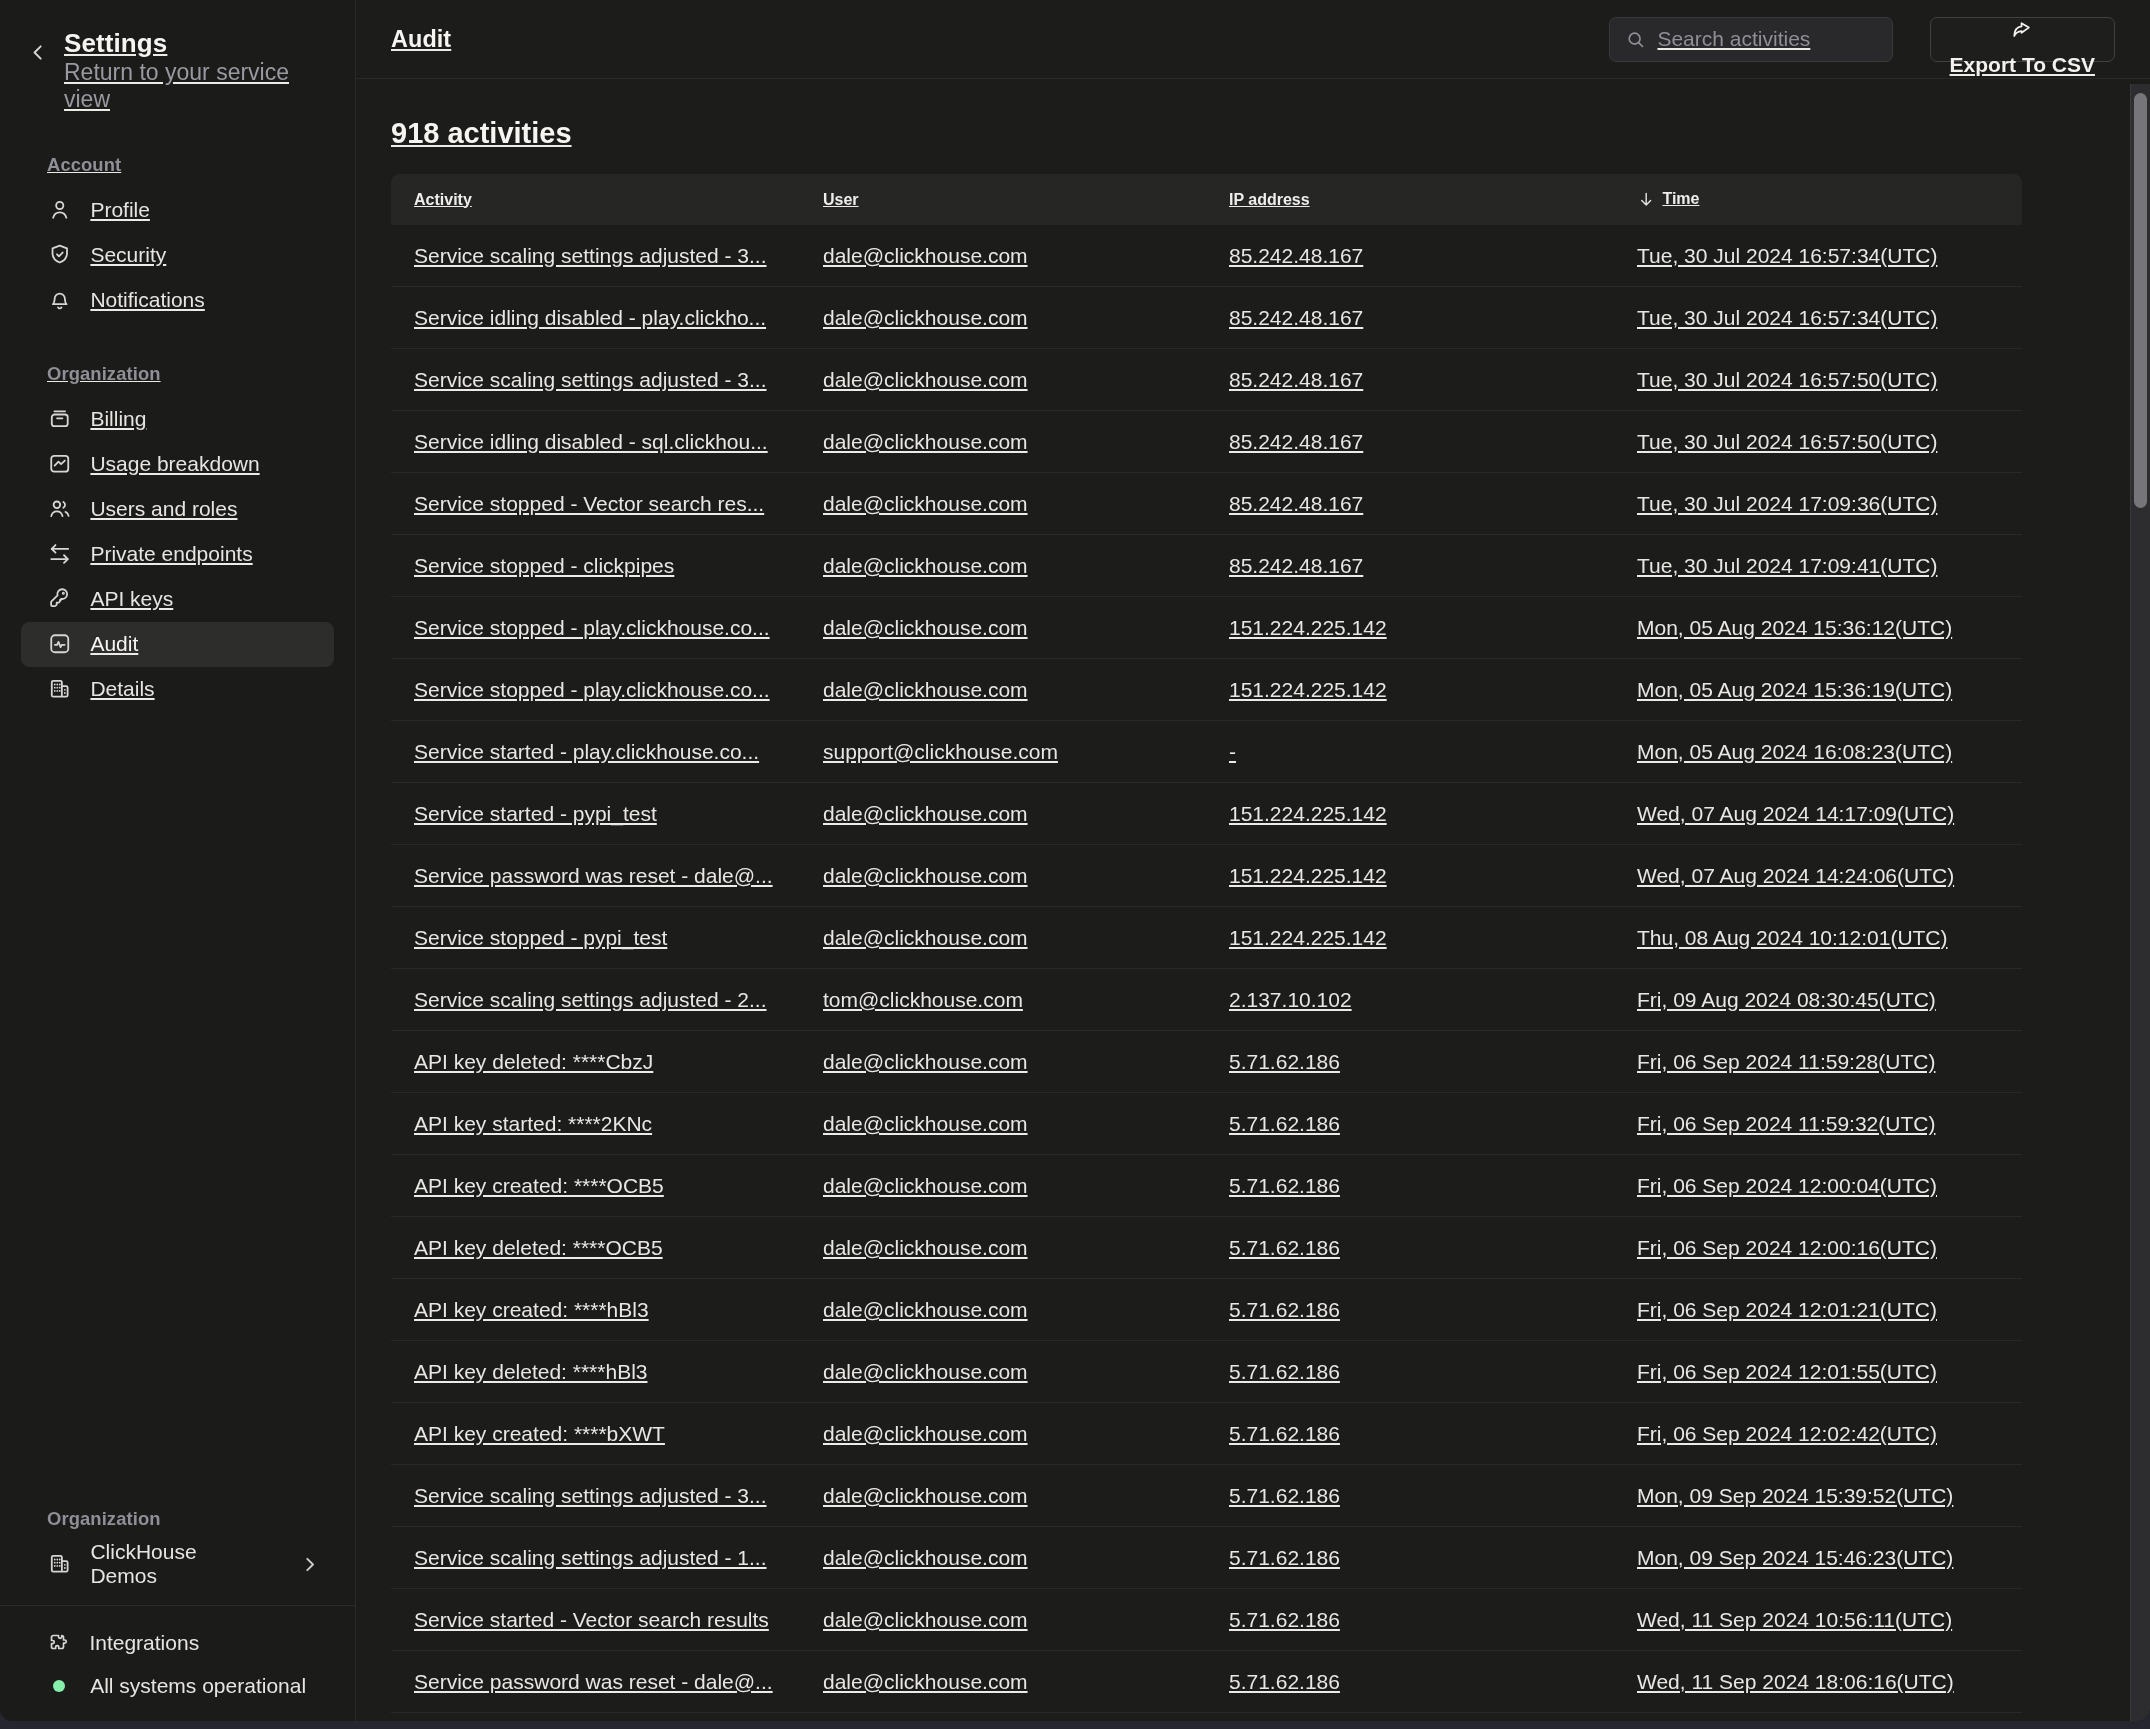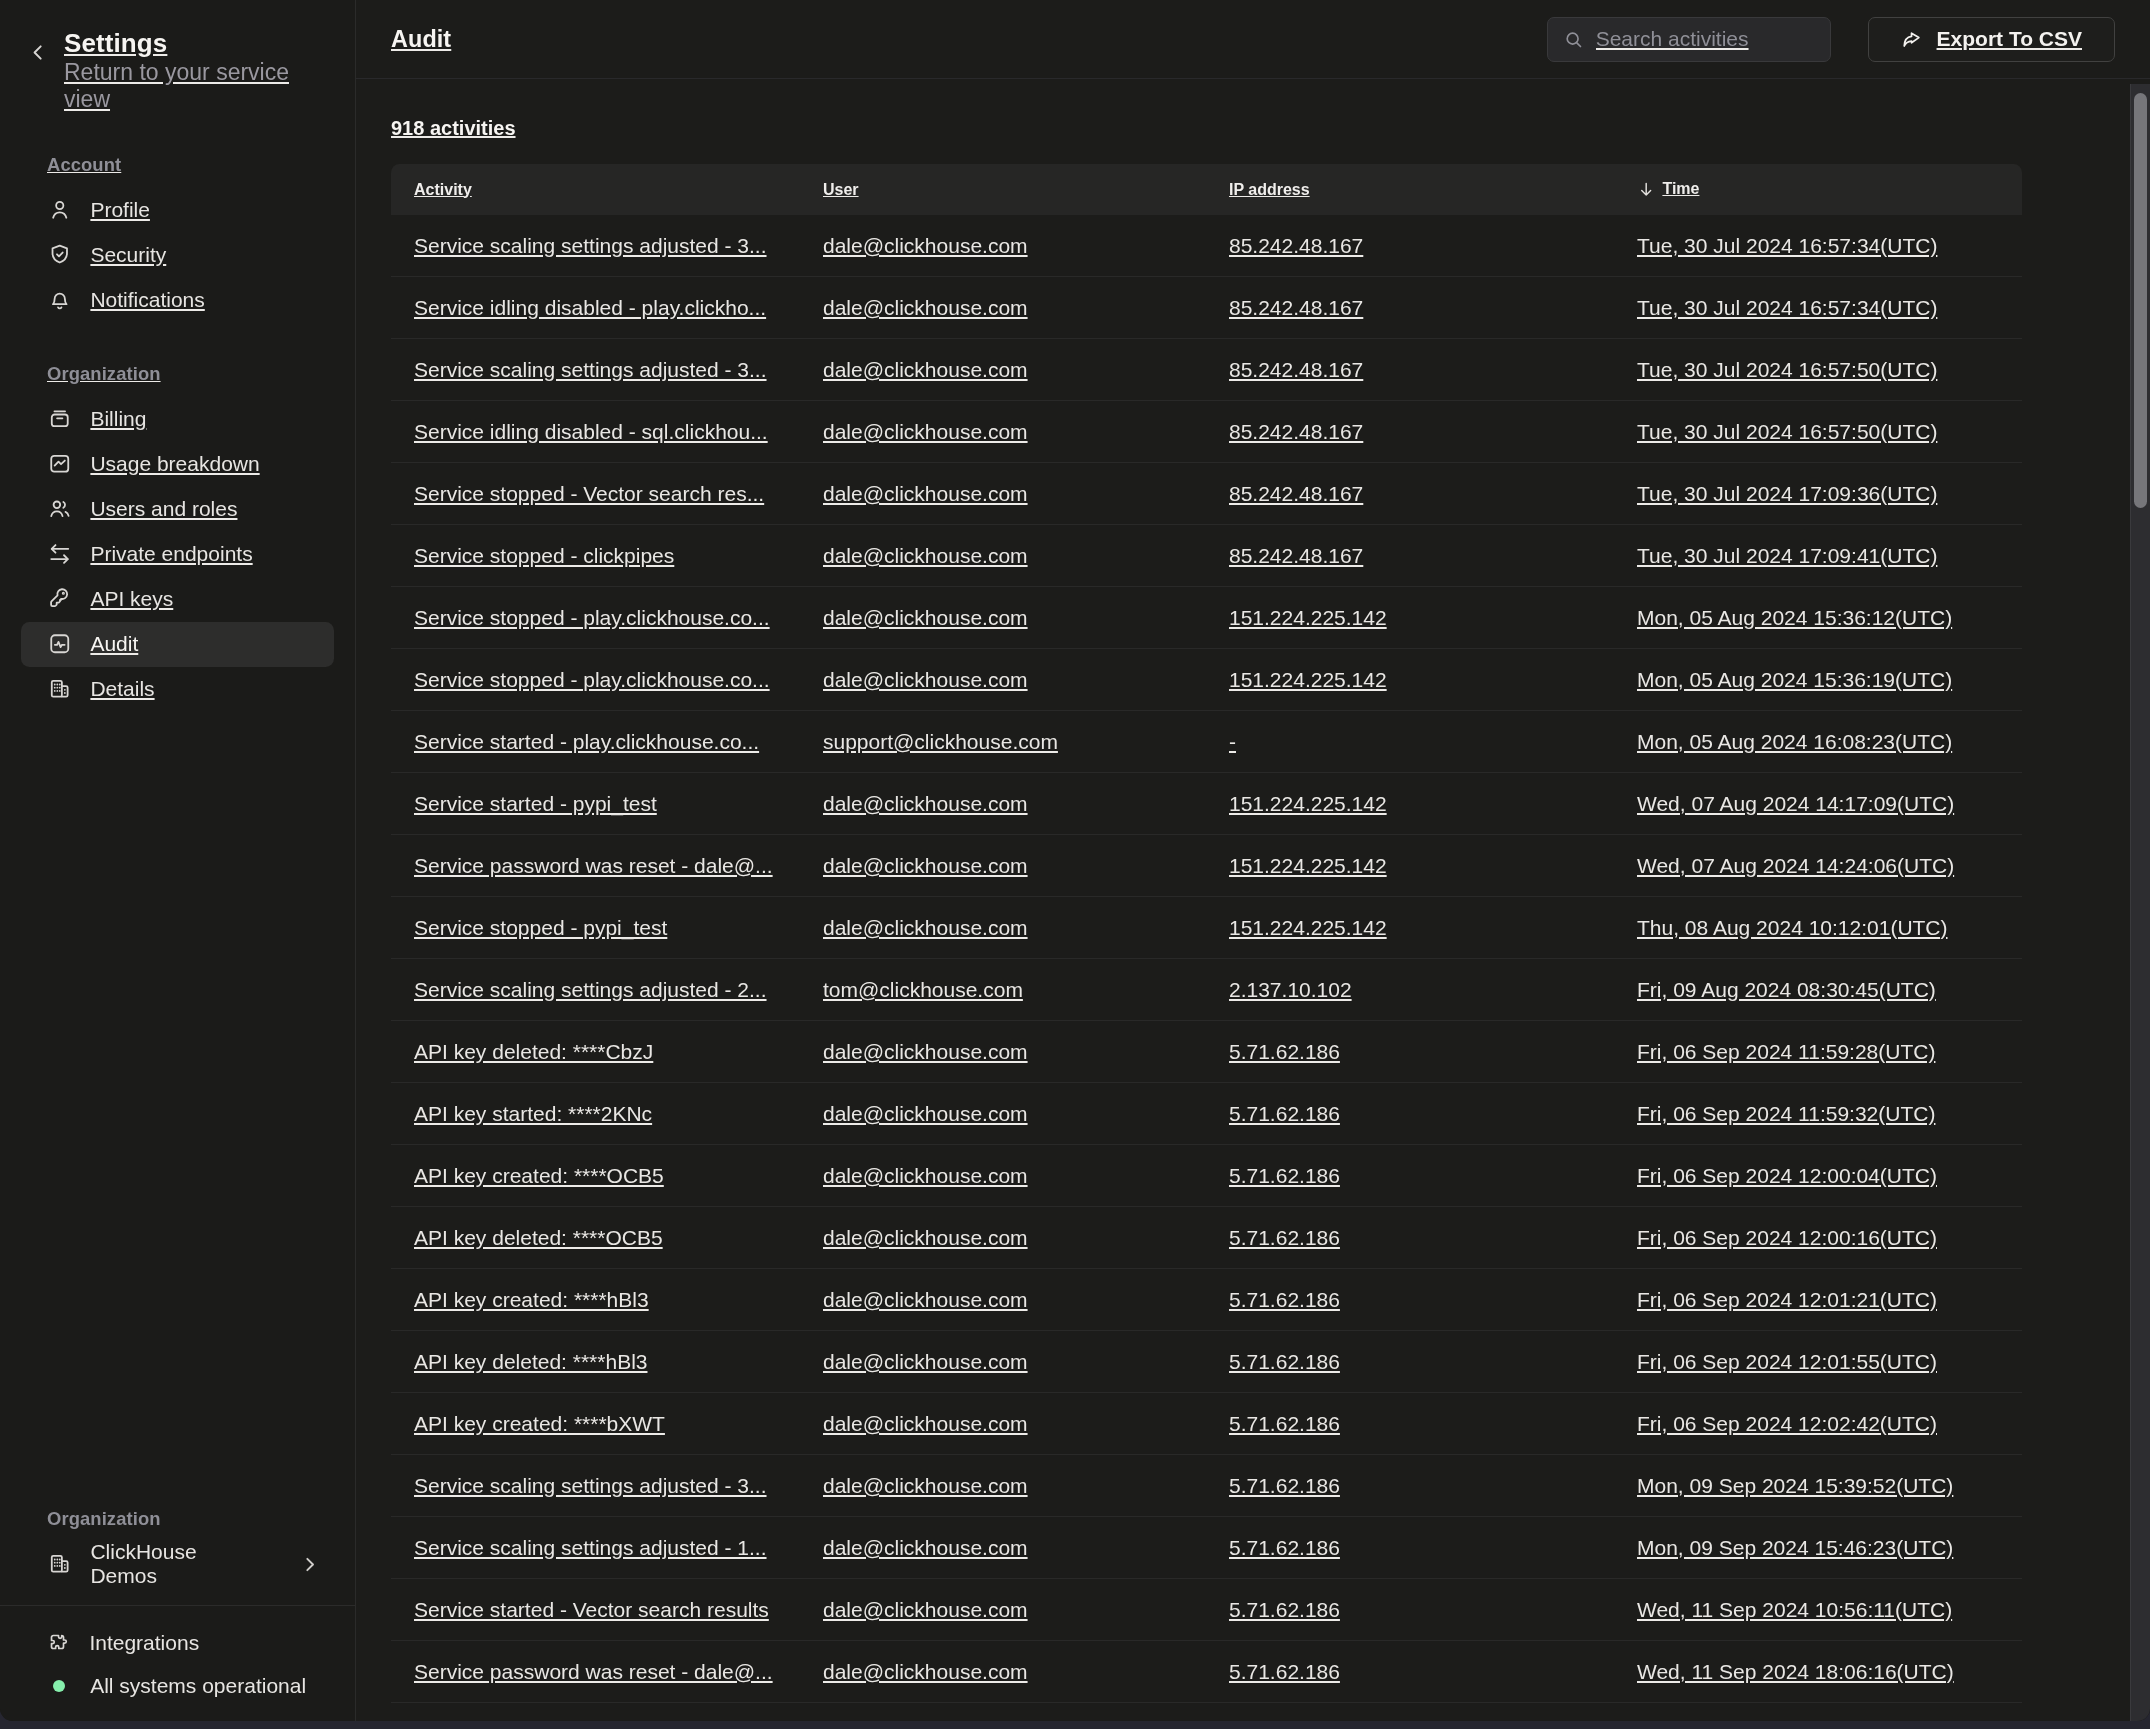--- a/index.html
+++ b/index.html
@@ -73,28 +73,29 @@
     display:flex; align-items:center; gap:11.3px; padding:0 15.6px;
   }
   .searchbox .icon{ width:21px; height:21px; color:#8f8f97; flex:0 0 21px; }
   .searchbox input{
     background:transparent; border:none; outline:none; width:100%;
     font-family:"Liberation Sans",sans-serif;
     font-size:21px; color:#e7e5e2;
   }
   .searchbox input::placeholder{ color:#8f8f97; }
   .export-btn{
-    margin-left:37px; height:45px; padding:0 32px;
+    margin-left:37px; height:45px; padding:0 19px;
     background:#1e1e1c; border:0.7px solid #414140; border-radius:7px;
     display:flex; align-items:center; gap:12.8px;
     color:#f4f2ef; font-size:21px; font-weight:600; cursor:pointer;
     font-family:"Liberation Sans",sans-serif;
+    flex-direction:column;
   }
   .export-btn .icon{ width:23px; height:23px; color:#f4f2ef; }
-  .count-label{ margin:38px 0 0 35px; font-size:20px; font-weight:700; color:#f7f5f2; }
+  .count-label{ margin:38px 0 0 35px; font-size:29px; font-weight:700; color:#f7f5f2; }
   .table{ margin:24px 128px 0 35px; width:1631px; }
   .thead{
     height:51px; background:#262625; border-radius:8.5px 8.5px 0 0;
     display:grid; grid-template-columns:409px 406px 408px 1fr;
     align-items:center; padding:0 0 0 23px;
     font-size:16px; font-weight:600; color:#f0eeec;
   }
   .th{ display:flex; align-items:center; gap:7px; }
   .th .sort-icon{ width:18.4px; height:18.4px; color:#e3e1de; }
   .tbody .trow{

